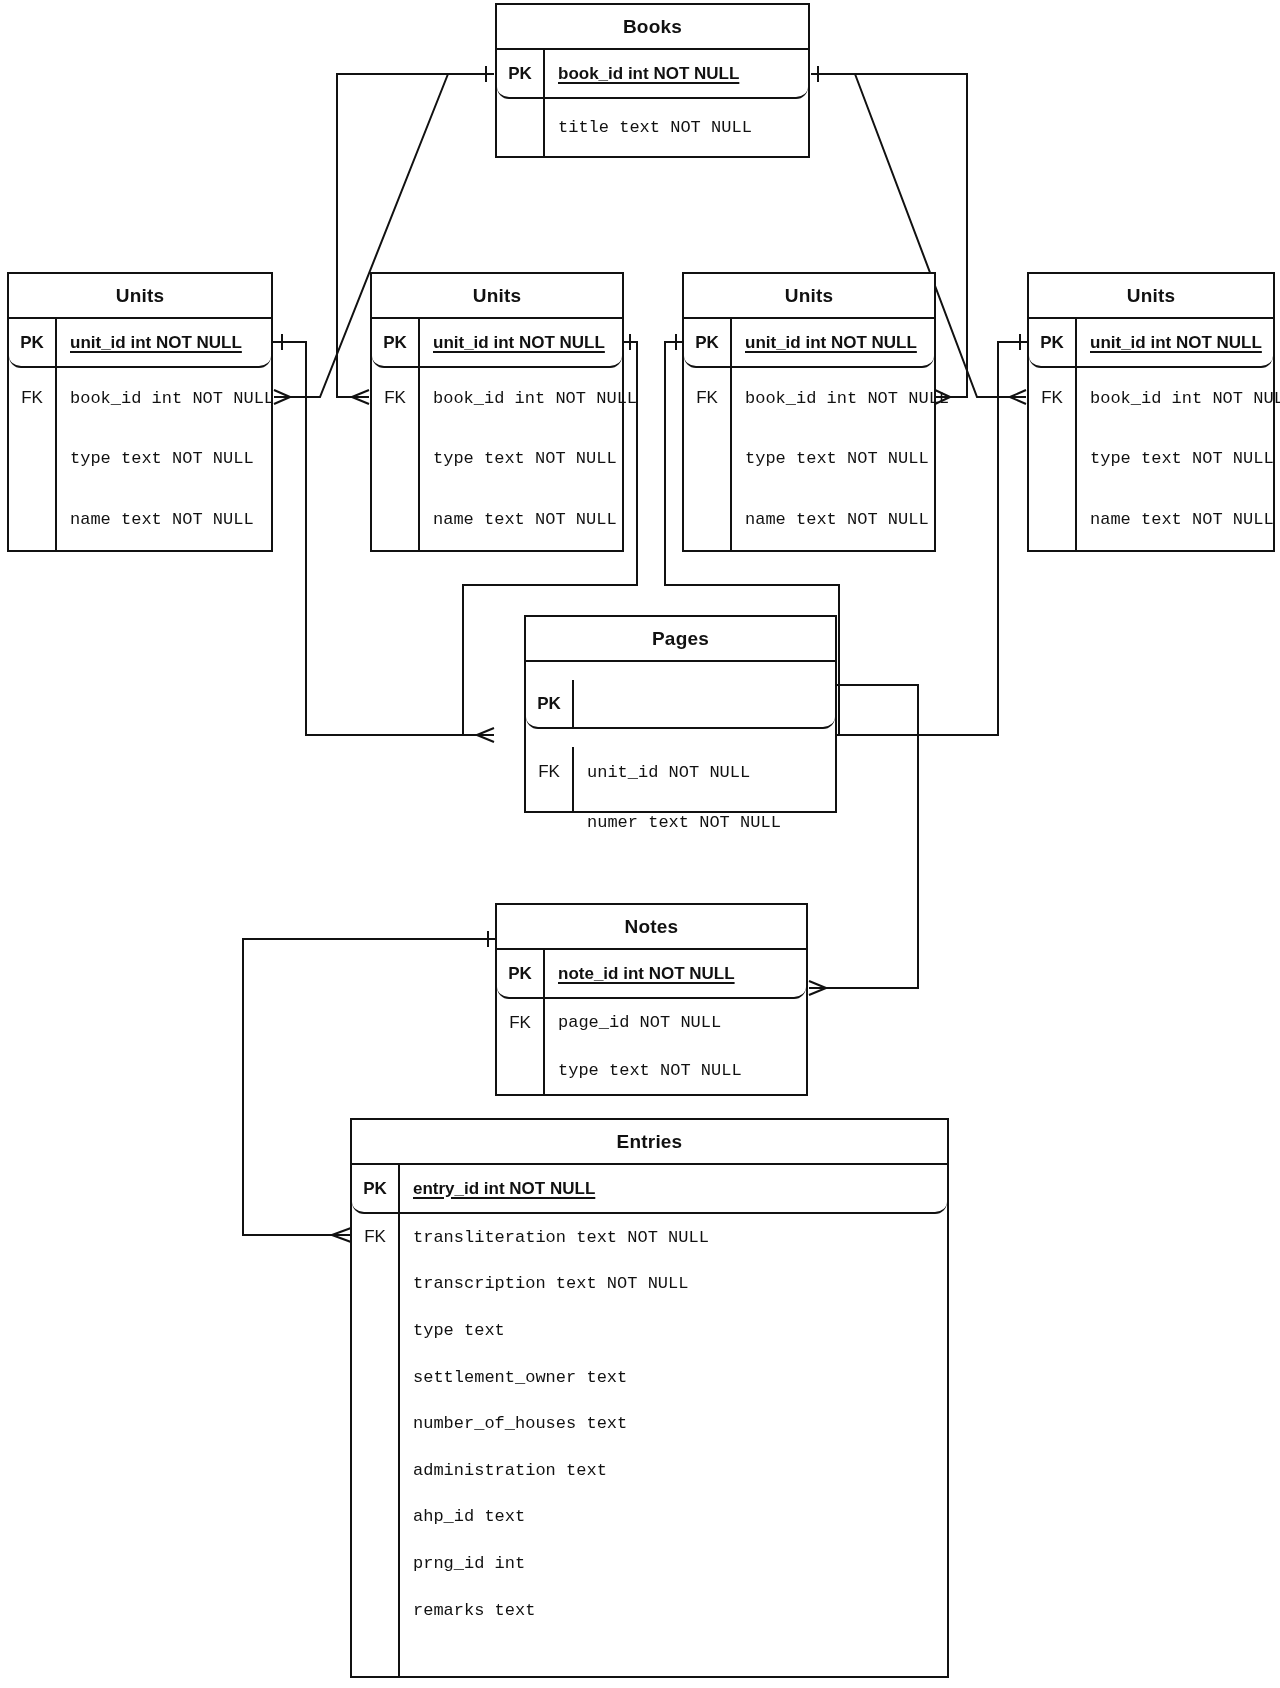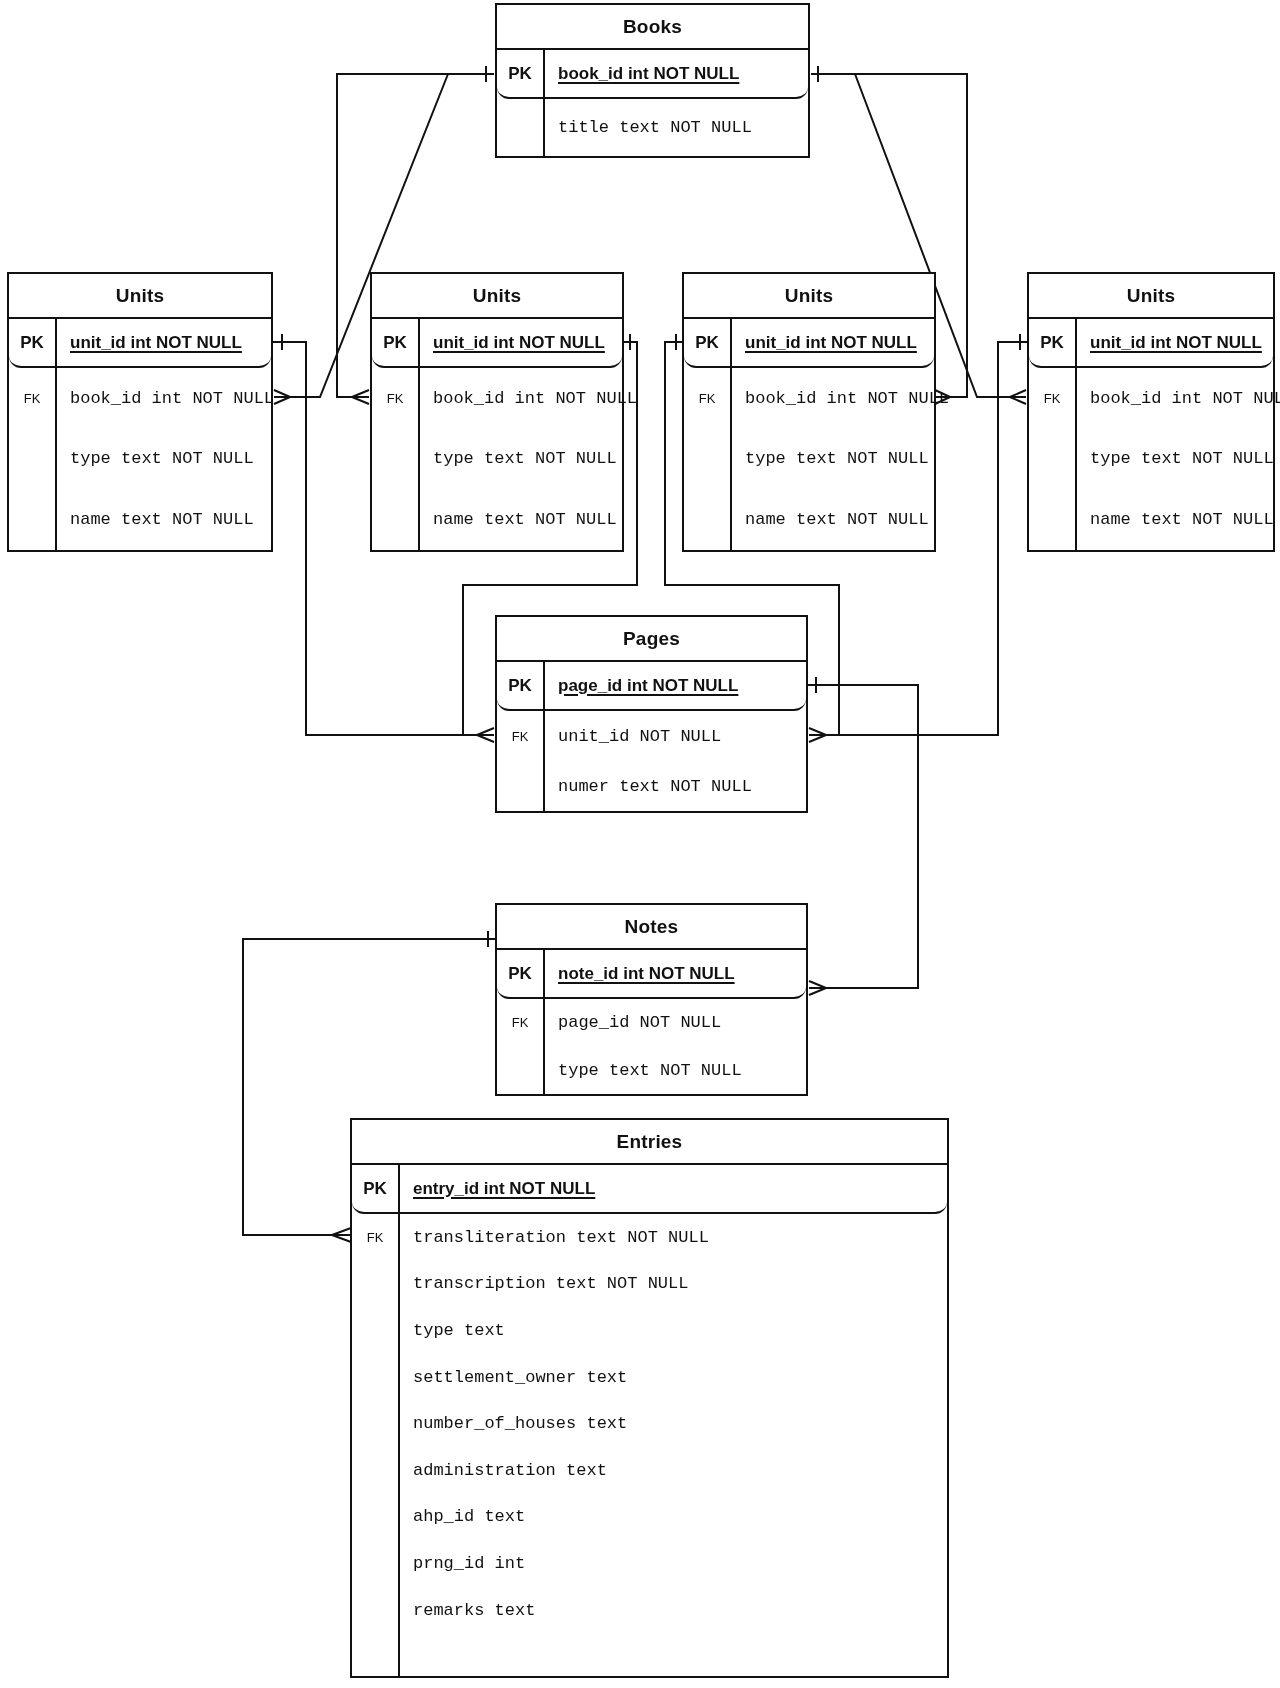--- a/index.html
+++ b/index.html
@@ -44,21 +44,21 @@
     font-weight:bold;font-size:17px;white-space:nowrap;
     text-decoration:underline;
     text-decoration-thickness:2px;
     text-underline-offset:3px;
   }
   .tbody{flex:1;display:flex;min-height:0;}
   .kcol{width:46px;flex:0 0 46px;border-right:2px solid #111111;}
   .kitem{
     height:var(--rh);
     display:flex;align-items:center;justify-content:center;
-    font-size:13px;
+    font-size:17px;
   }
   .rcol{flex:1;min-width:0;font-family:Liberation Mono, monospace;}
   .frow{
     height:var(--rh);
     display:flex;align-items:center;
     padding-left:13px;
     font-size:17px;white-space:nowrap;
   }
 </style>
 </head>
@@ -194,25 +194,24 @@
         <div class="kitem">FK</div>
       </div>
       <div class="rcol">
         <div class="frow">book_id int NOT NULL</div>
         <div class="frow">type text NOT NULL</div>
         <div class="frow">name text NOT NULL</div>
       </div>
     </div>
   </div>
 
-  <div class="tbl" style="left:495px;top:615px;width:313px;height:198px;--rh:50px;">
+  <div class="tbl" style="left:524px;top:615px;width:313px;height:198px;gap:18px;--rh:50px;">
     <div class="thead">Pages</div>
     <div class="pkrow">
       <div class="kc">PK</div>
-      <div class="vc">page_id int NOT NULL</div>
     </div>
     <div class="tbody">
       <div class="kcol">
         <div class="kitem">FK</div>
       </div>
       <div class="rcol">
         <div class="frow">unit_id NOT NULL</div>
         <div class="frow">numer text NOT NULL</div>
       </div>
     </div>

